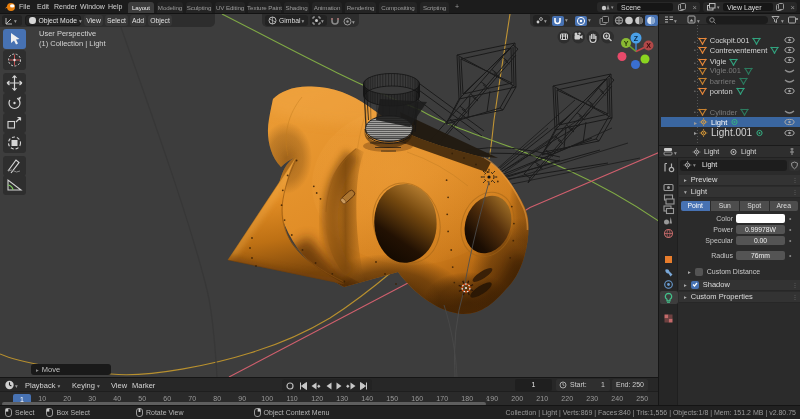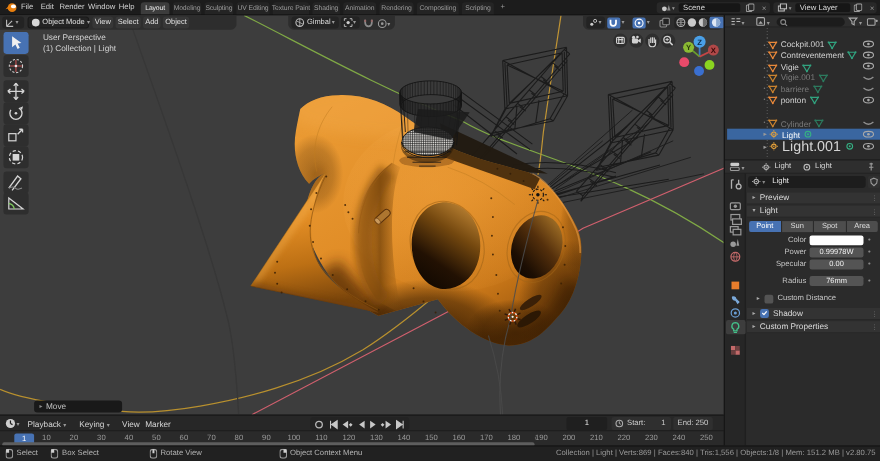--- a/index.html
+++ b/index.html
@@ -685,21 +685,21 @@
       <div style="position:absolute;left:2px;right:0;top:113.5px;height:10.3px;display:flex;align-items:center;padding-left:33px;">
         <span style="color:#9a9a9a;font-size:6px;margin-right:2px;">▸</span>
         <svg width="9" height="8" style="flex:none">
           <circle cx="4.5" cy="4" r="2" fill="none" stroke="#e8a33a" stroke-width="1"></circle>
           <circle cx="4.5" cy="4" r="0.7" fill="#e8a33a"></circle>
           <line x1="4.5" y1="0.2" x2="4.5" y2="1.2" stroke="#e8a33a" stroke-width="0.8"></line>
           <line x1="4.5" y1="6.8" x2="4.5" y2="7.8" stroke="#e8a33a" stroke-width="0.8"></line>
           <line x1="0.7" y1="4" x2="1.7" y2="4" stroke="#e8a33a" stroke-width="0.8"></line>
           <line x1="7.3" y1="4" x2="8.3" y2="4" stroke="#e8a33a" stroke-width="0.8"></line>
         </svg>
-        <span style="color:#d4d4d4;font-size:13px;margin:0 3px 0 3px;white-space:nowrap;">Light.001</span>
+        <span style="color:#d4d4d4;font-size:10px;margin:0 3px 0 3px;white-space:nowrap;">Light.001</span>
         <svg width="9" height="8" style="flex:none">
           <circle cx="4.5" cy="4" r="2.6" fill="none" stroke="#35b083" stroke-width="1"></circle>
           <circle cx="4.5" cy="4" r="0.9" fill="#35b083"></circle>
         </svg>
         <span style="position:absolute;right:5px;top:1px;"><svg width="11" height="8" style="flex:none">
             <ellipse cx="5.5" cy="4" rx="4.6" ry="2.6" fill="none" stroke="#a8a8a8" stroke-width="1"></ellipse>
             <circle cx="5.5" cy="4" r="1.2" fill="#a8a8a8"></circle>
           </svg></span>
       </div>
 </div>

